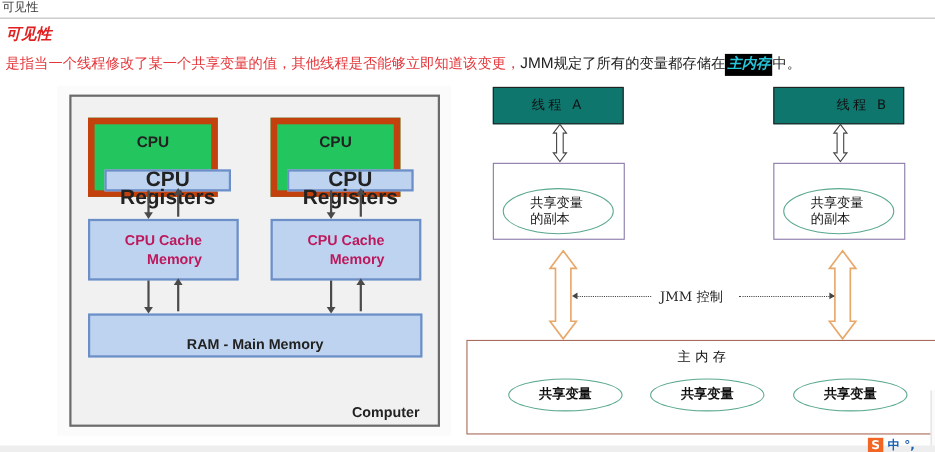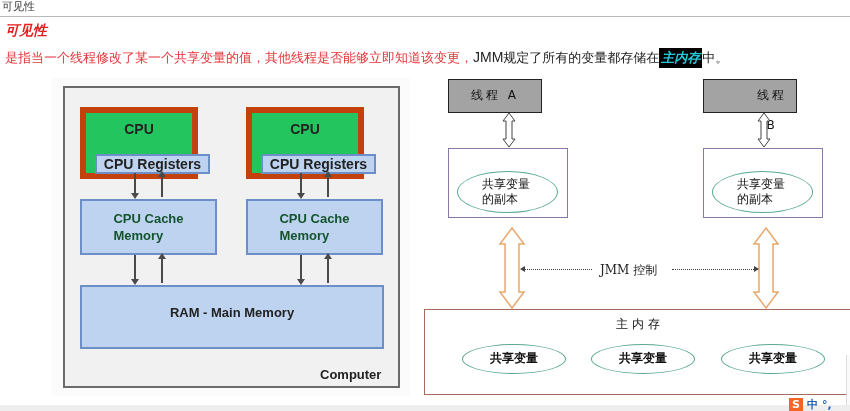--- a/index.html
+++ b/index.html
@@ -35,39 +35,39 @@
   
   .left-wrap { position: absolute; left: 52px; top: 78px; width: 358px; height: 318px; background: #fbfbfb; }
   .computer { position: absolute; left: 63px; top: 86px; width: 337px; height: 302px;
     border: 2px solid #6b6b6b; background: #f1f1f1; box-sizing: border-box; }
   .cpu { position: absolute; width: 118px; height: 72px; background: #22c55e;
     border: 6px solid #c2410c; box-sizing: border-box; }
   .cpu-label { position: absolute; left: 0; right: 0; top: 8px; text-align: center;
     font-family: "Liberation Sans", sans-serif; font-weight: bold; font-size: 14px; color: #222; }
   .reg { position: absolute; left: 9px; width: 115px; height: 20px; top: 41px;
     background: #bdd3ef; border: 2px solid #6d8fc7; box-sizing: border-box; text-align: center;
-    font-family: "Liberation Sans", sans-serif; font-weight: bold; font-size: 14px; color: #222; line-height: 16px; }
+    font-family: "Liberation Sans", sans-serif; font-weight: bold; font-size: 19px; color: #222; line-height: 16px; }
   .cache { position: absolute; width: 137px; height: 56px; background: #bdd3ef;
-    border: 2px solid #6d8fc7; box-sizing: border-box; text-align: left;
-    font-family: "Liberation Sans", sans-serif; font-weight: bold; font-size: 13px; color: #14532d;
+    border: 2px solid #6d8fc7; box-sizing: border-box; text-align: right;
+    font-family: "Liberation Sans", sans-serif; font-weight: bold; font-size: 13px; color: #be185d;
     display: flex; align-items: center; justify-content: center; line-height: 17px; }
-  .ram { position: absolute; left: 80px; top: 285px; width: 304px; height: 64px; background: #bdd3ef;
+  .ram { position: absolute; left: 80px; top: 285px; width: 304px; height: 40px; background: #bdd3ef;
     border: 2px solid #6d8fc7; box-sizing: border-box; text-align: center;
     font-family: "Liberation Sans", sans-serif; font-weight: bold; font-size: 13px; color: #222; line-height: 52px; }
   .computer-label { position: absolute; left: 320px; top: 367px;
     font-family: "Liberation Sans", sans-serif; font-weight: bold; font-size: 13px; color: #222; }
   .arrow-line { position: absolute; width: 2px; background: #4a4a4a; }
   .arrow-down::after { content: ""; position: absolute; left: -3px; bottom: -2px;
     border-left: 4px solid transparent; border-right: 4px solid transparent; border-top: 6px solid #4a4a4a; }
   .arrow-up::before { content: ""; position: absolute; left: -3px; top: -2px;
     border-left: 4px solid transparent; border-right: 4px solid transparent; border-bottom: 6px solid #4a4a4a; }
 
   
-  .thread-box { position: absolute; width: 94px; height: 34px; border: 1px solid #222; box-sizing: border-box;
-    text-align: center; font-size: 12px; line-height: 30px; color: #111; background: #a3a3a3; letter-spacing: 3px; }
+  .thread-box { position: absolute; width: 119px; height: 34px; border: 1px solid #222; box-sizing: border-box;
+    text-align: center; font-size: 12px; line-height: 30px; color: #111; background: #0f766e; letter-spacing: 3px; }
   .local-box { position: absolute; width: 120px; height: 70px; border: 1px solid #8a78a8; box-sizing: border-box; background: #fff; }
   .local-title { position: absolute; left: 0; right: 0; top: 3px; text-align: center; font-size: 12px; color: #111; letter-spacing: 3px; }
   .ellipse { position: absolute; border: 1.5px solid #5aa890; border-radius: 50%; box-sizing: border-box;
     font-size: 12px; color: #111; }
   .ellipse-copy { left: 8px; top: 22px; width: 101px; height: 42px; padding: 5px 0 0 24px; line-height: 15px; }
   .main-box { position: absolute; left: 424px; top: 309px; width: 430px; height: 86px;
     border: 1px solid #a86a5a; box-sizing: border-box; background: #fff; }
   .main-title { position: absolute; left: 0; width: 430px; top: 6px; text-align: center; font-size: 12px; letter-spacing: 4px; color: #111; }
   .ellipse-shared { width: 104px; height: 30px; text-align: center; line-height: 26px; font-weight: bold; top: 34px; }
   .jmm-label { position: absolute; left: 600px; top: 262px; font-size: 12px; color: #222; font-family: "DejaVu Serif", serif; }

